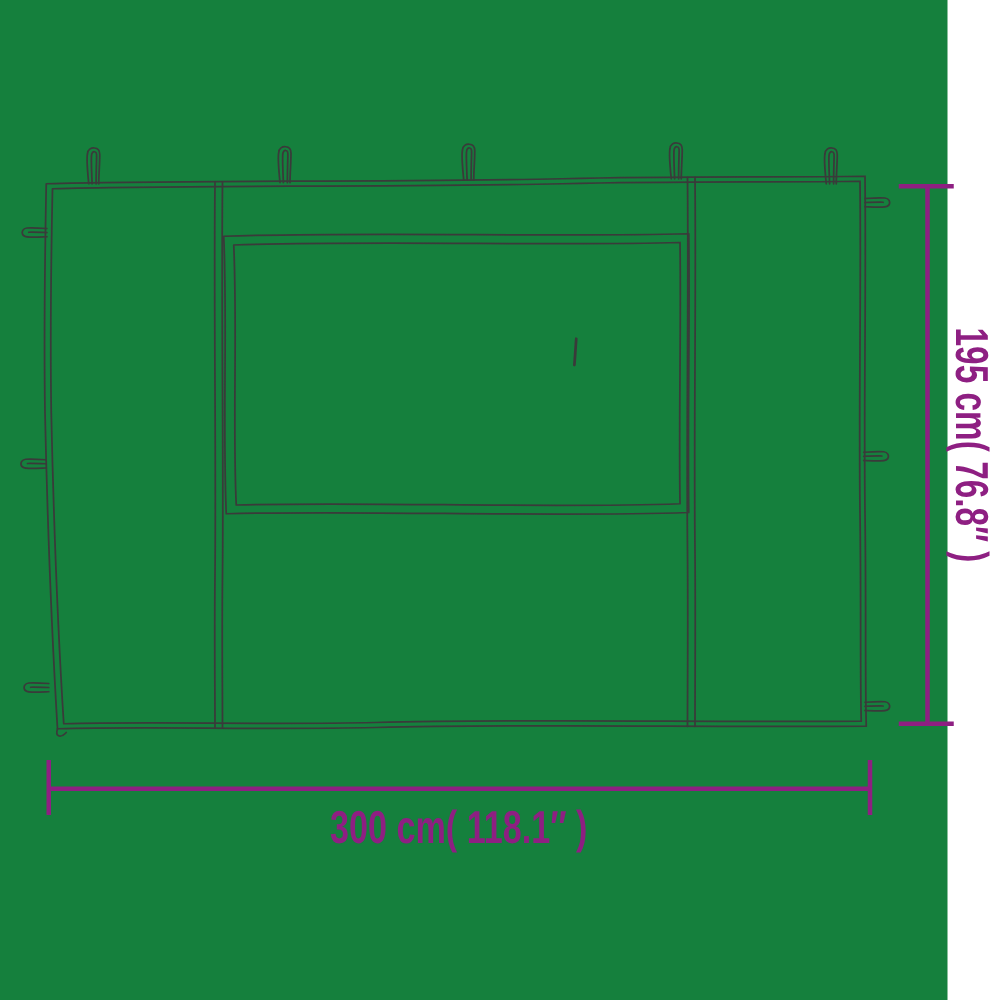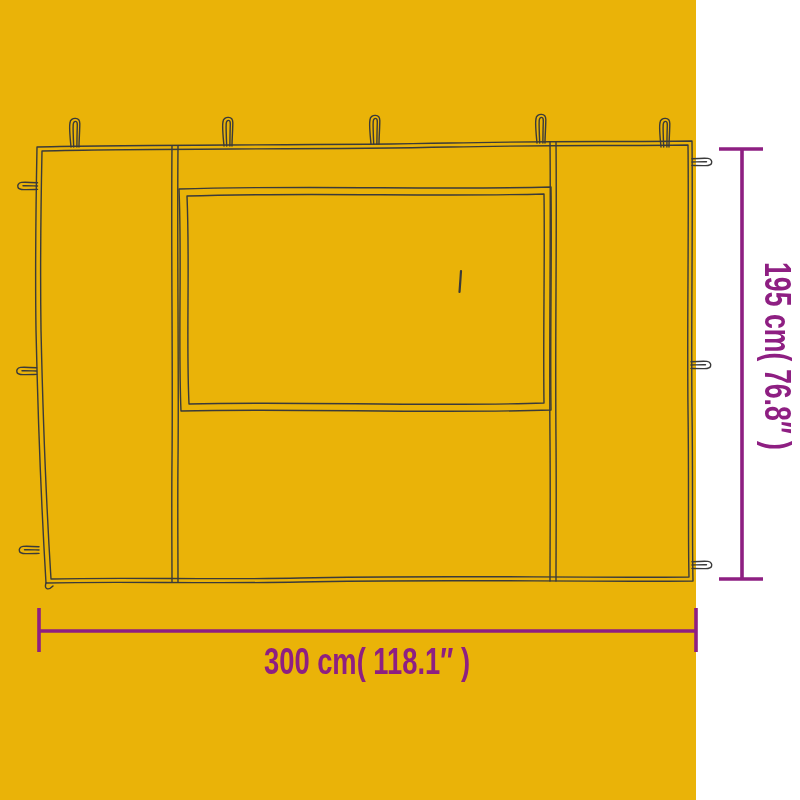--- a/index.html
+++ b/index.html
@@ -5,23 +5,23 @@
   html, body {
     margin: 0;
     padding: 0;
     background: #ffffff;
     width: 800px;
     height: 800px;
     overflow: hidden;
   }
   .stage {
     position: relative;
-    width: 696px;
+    width: 758px;
     height: 800px;
-    background: #eab308;
+    background: #15803d;
   }
   svg { display: block; }
   .dim-text text {
     font-family: "Liberation Sans", sans-serif;
     font-weight: 700;
     font-size: 37px;
   }
 </style>
 </head>
 <body>

